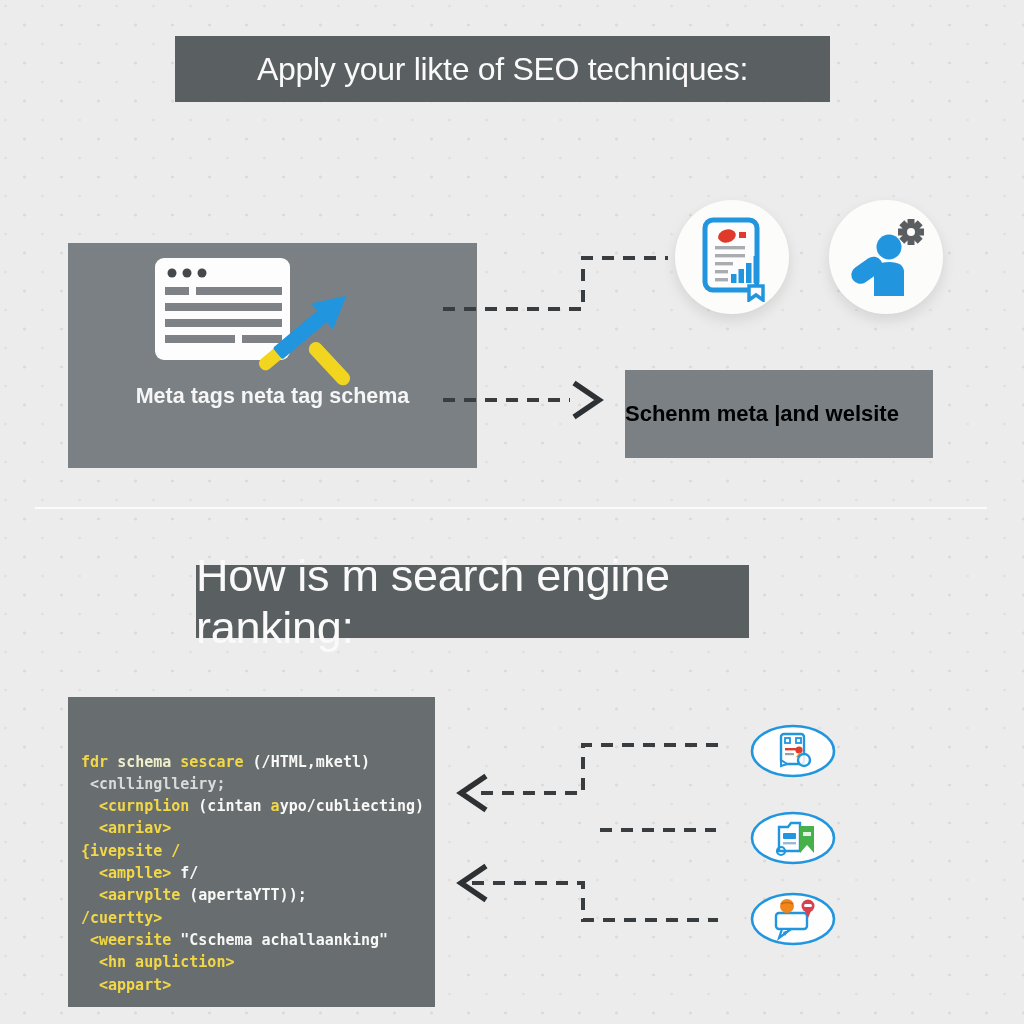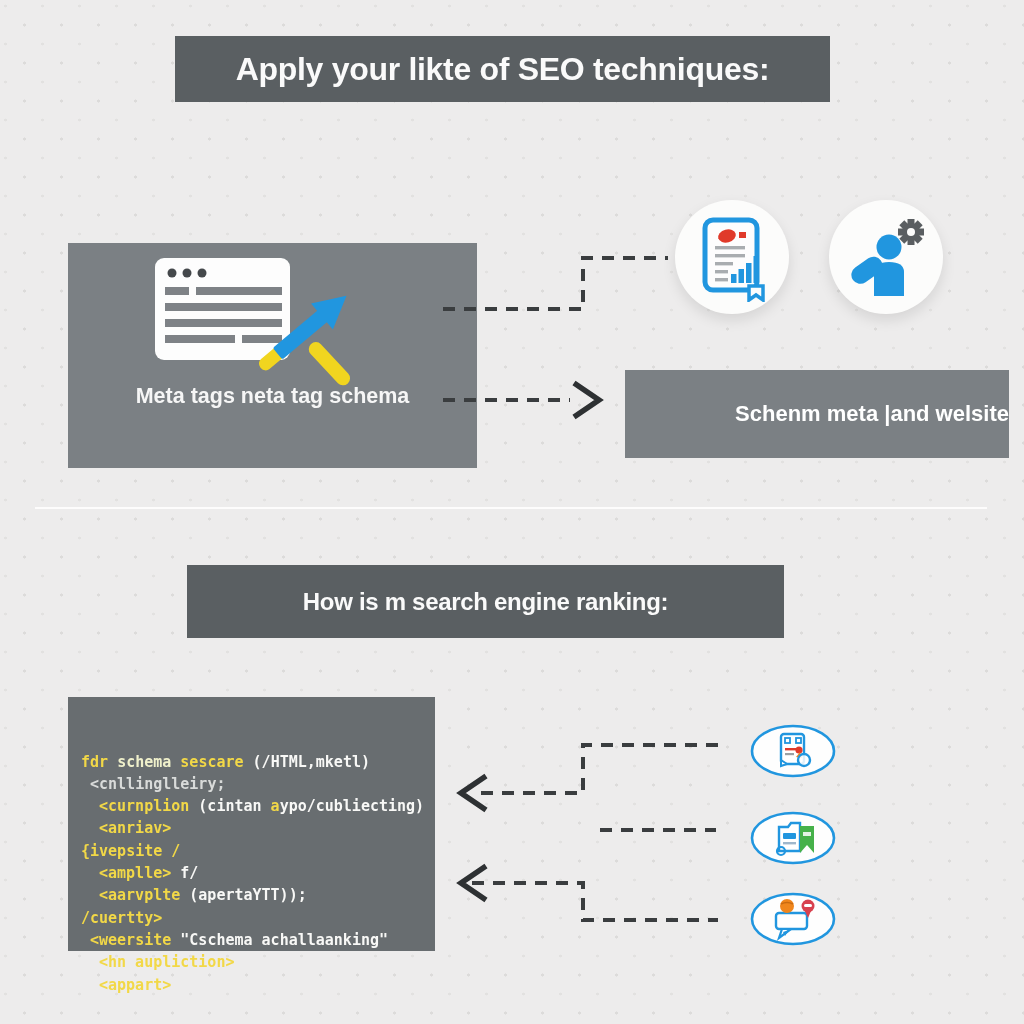--- a/index.html
+++ b/index.html
@@ -15,38 +15,38 @@
     background-color:var(--background);
     background-image:
       radial-gradient(#dcdbda 1.3px, transparent 1.7px),
       radial-gradient(#e2e1e0 1.2px, transparent 1.6px);
     background-size:37px 38px,37px 38px;
     background-position:6px 6px,24px 25px;
     position:relative;
   }
   .abs{position:absolute}
   .bar{
-    background:var(--header-bar);color:#fafafa;font-weight:bold;
+    background:var(--header-bar);color:#fafafa;font-weight:normal;
     display:flex;align-items:center;justify-content:center;letter-spacing:-.3px;
   }
   .header1{left:175px;top:36px;width:655px;height:66px;font-size:32px}
-  .header2{left:187px;top:565px;width:597px;height:73px;font-size:24px}
+  .header2{left:196px;top:565px;width:553px;height:73px;font-size:45px}
   .panel{background:var(--panel)}
   .left-panel{left:68px;top:243px;width:409px;height:225px}
   .left-caption{position:absolute;left:0;top:138px;width:100%;text-align:center;
     color:#f6f6f6;font-size:21.5px;line-height:30px;font-weight:bold}
-  .right-panel{left:625px;top:370px;width:384px;height:88px;
-    display:flex;flex-direction:column;align-items:flex-end;justify-content:center;
-    color:#ffffff;font-size:22px;line-height:32px;font-weight:bold;text-align:center}
+  .right-panel{left:625px;top:370px;width:308px;height:88px;
+    display:flex;flex-direction:column;align-items:flex-start;justify-content:center;
+    color:#000000;font-size:22px;line-height:32px;font-weight:bold;text-align:center}
   .circle{width:114px;height:114px;border-radius:50%;background:#fcfcfb;
     box-shadow:0 6px 14px rgba(0,0,0,.10);display:flex;align-items:center;justify-content:center}
   .circle1{left:675px;top:200px}
   .circle2{left:829px;top:200px}
   .divider{left:35px;top:507px;width:952px;height:2px;background:rgba(255,255,255,.85)}
-  .code-box{left:68px;top:697px;width:367px;height:254px;background:var(--code-background);
+  .code-box{left:68px;top:697px;width:367px;height:310px;background:var(--code-background);
     padding:9px 16px 0 13px;font-family:"DejaVu Sans Mono",monospace;font-size:15px;
     font-weight:bold;line-height:22.3px;white-space:pre}
   .code-line{height:22.3px}
   .tok-y{color:var(--code-yellow)}
   .tok-w{color:var(--code-white)}
   .tok-p{color:var(--code-pale)}
   .tok-g{color:var(--code-gray)}
   .oval{width:86px;height:54px;display:flex;align-items:center;justify-content:center}
   .oval1{left:750px;top:724px}
   .oval2{left:750px;top:811px}

